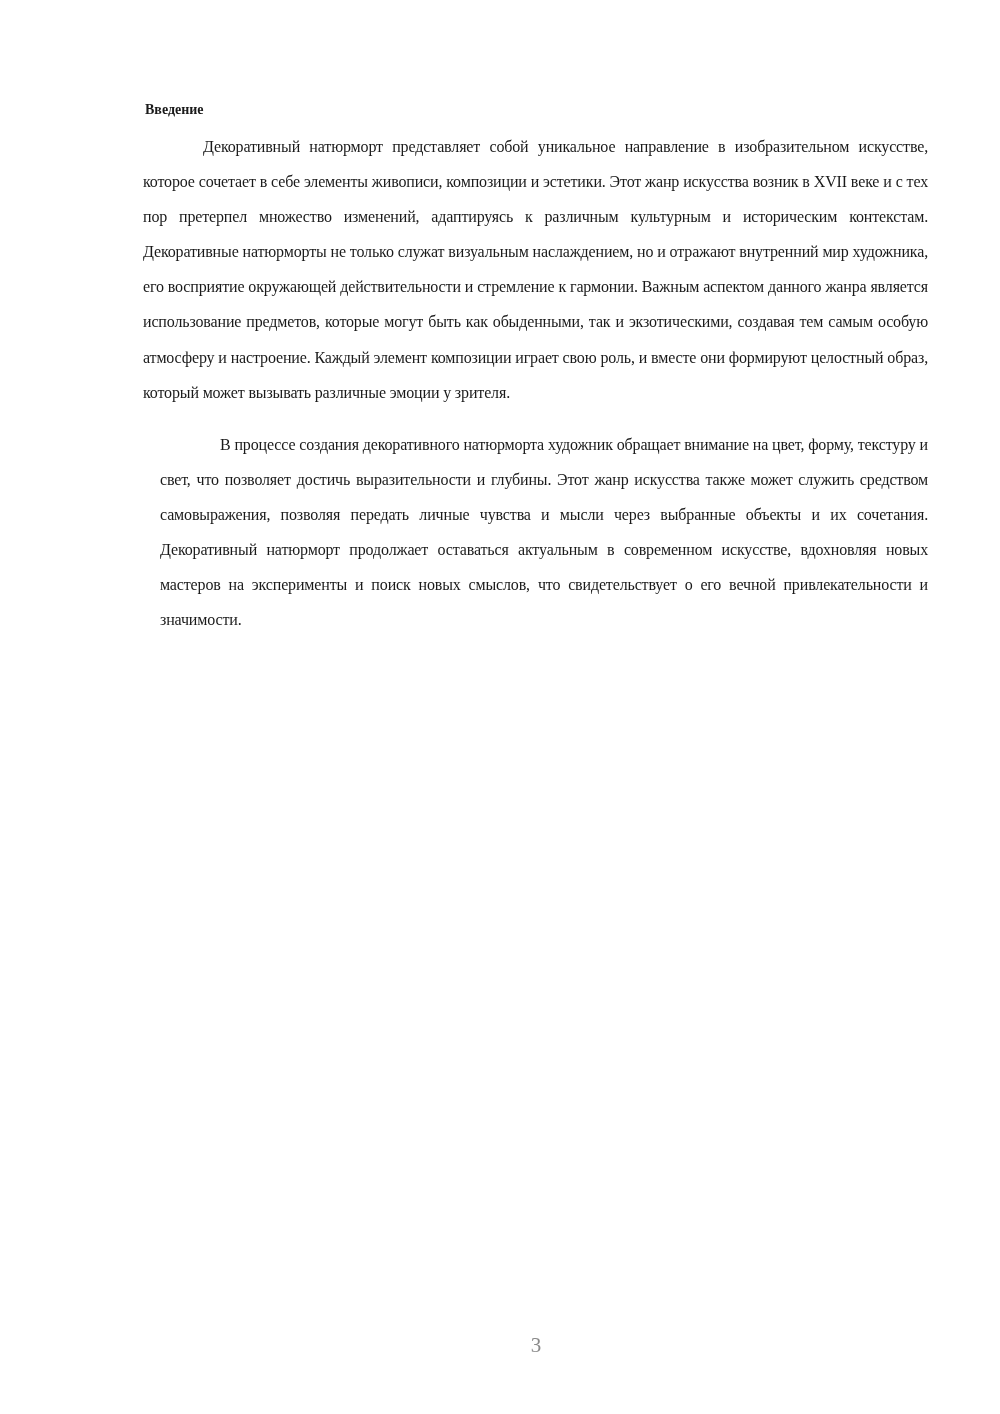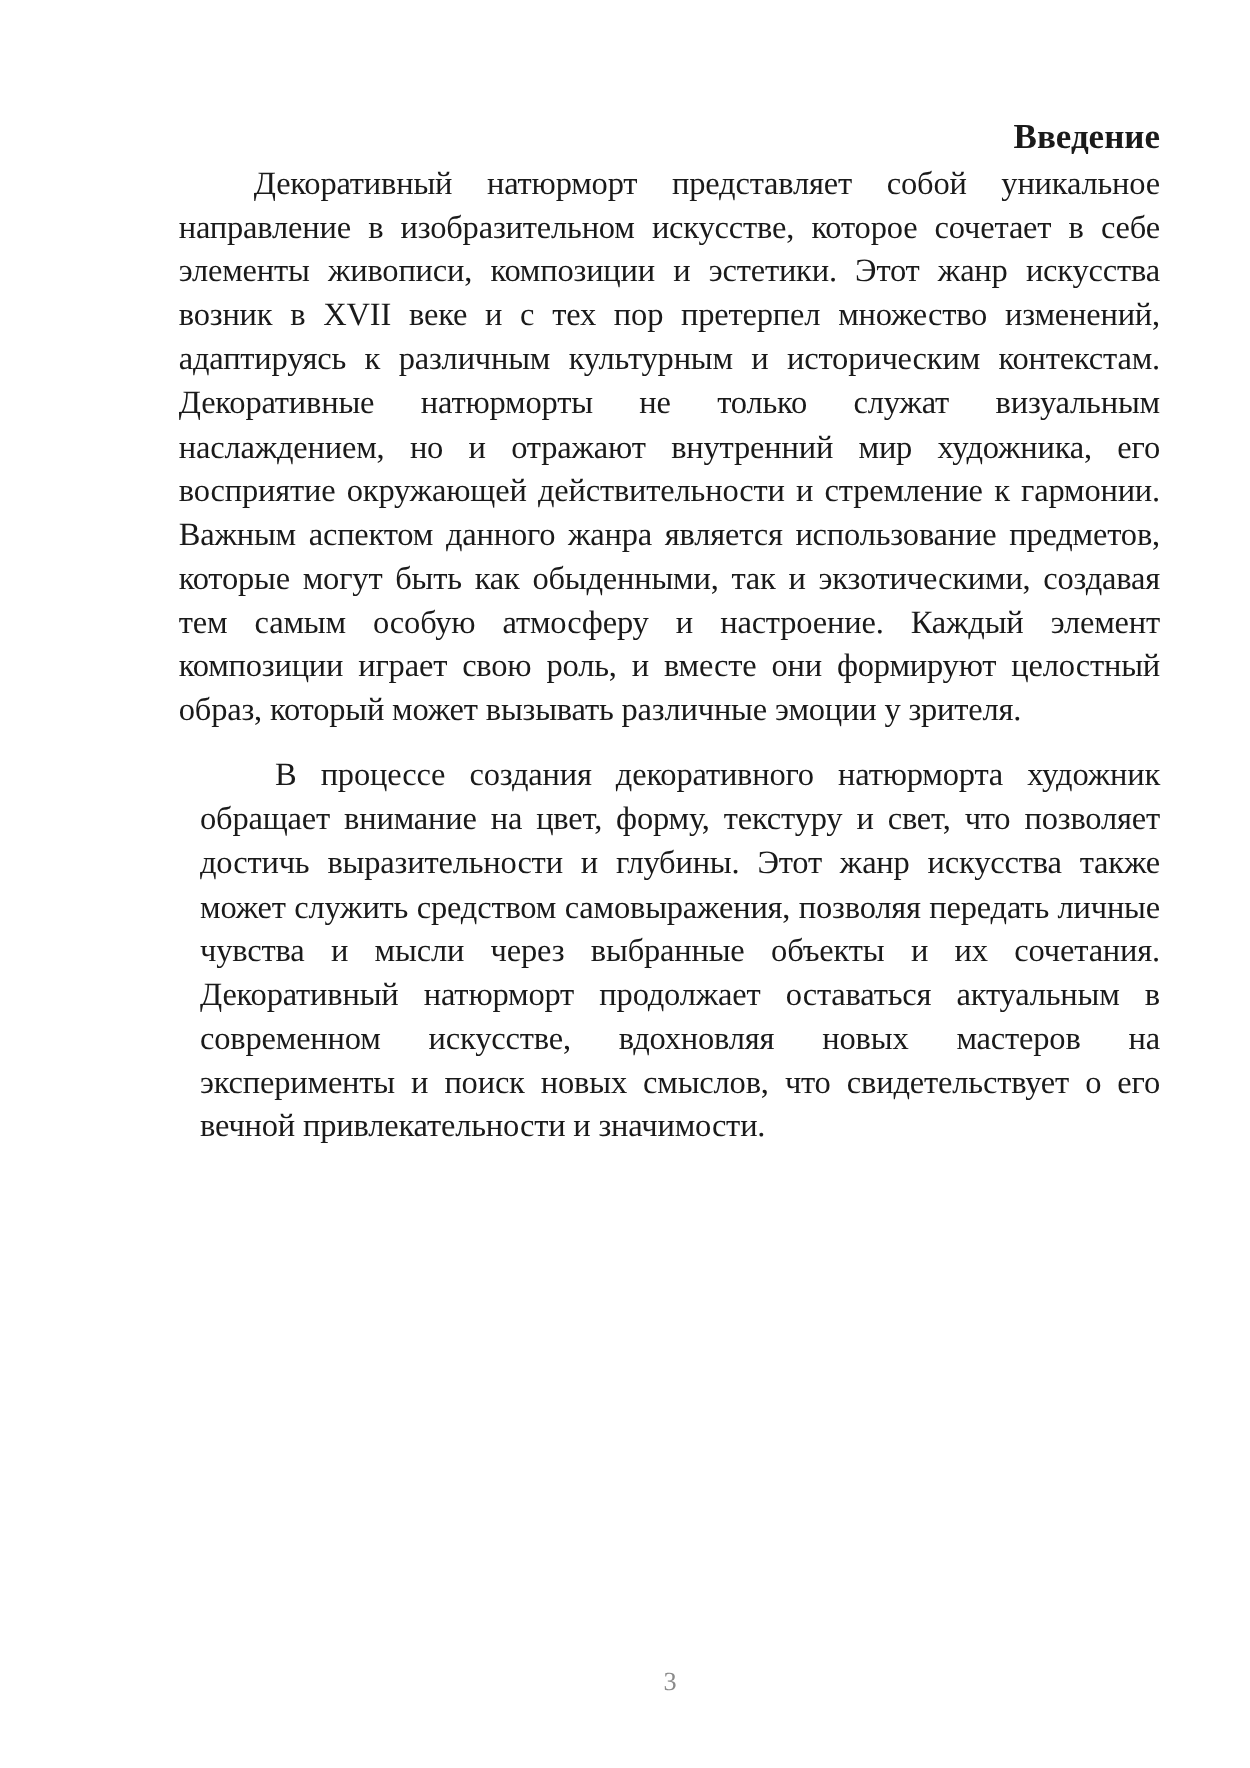--- a/index.html
+++ b/index.html
@@ -22,29 +22,29 @@
       height: 1414px;
       background: #ffffff;
     }
     .content {
       position: absolute;
       left: 143px;
       top: 92px;
       width: 785px;
     }
     .heading {
-      text-align: right;
+      text-align: left;
       font-weight: bold;
-      font-size: 28px;
+      font-size: 14px;
       line-height: 35px;
       margin: 0 0 2px 0;
       padding-left: 2px;
     }
     .para {
-      font-size: 26px;
+      font-size: 16px;
       line-height: 35.1px;
       text-align: justify;
       text-indent: 60px;
       margin: 0;
       letter-spacing: -0.15px;
     }
     .para + .para {
       margin-top: 17px;
       margin-left: 17px;
     }

